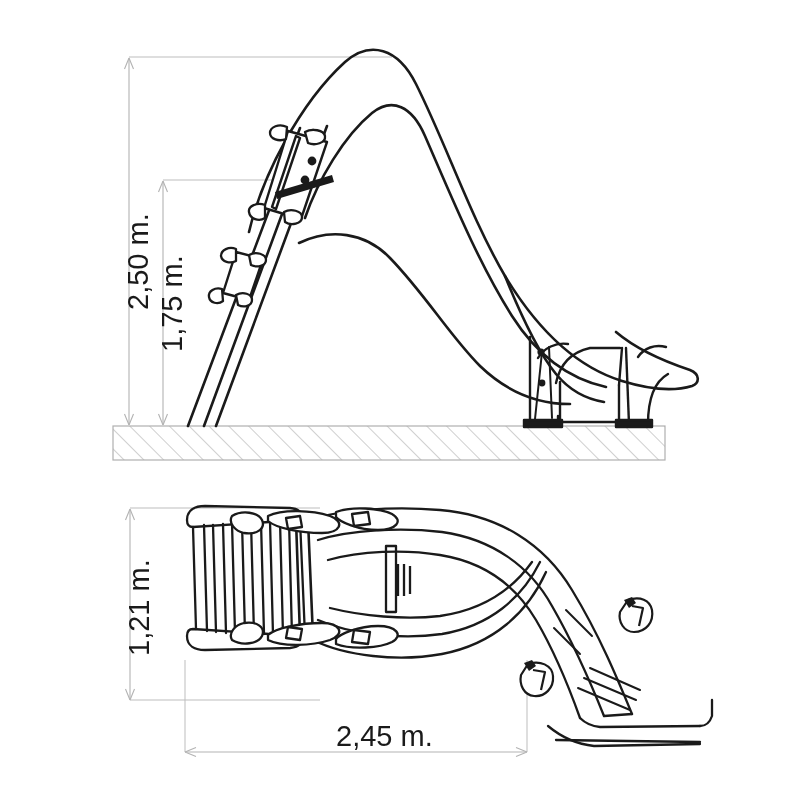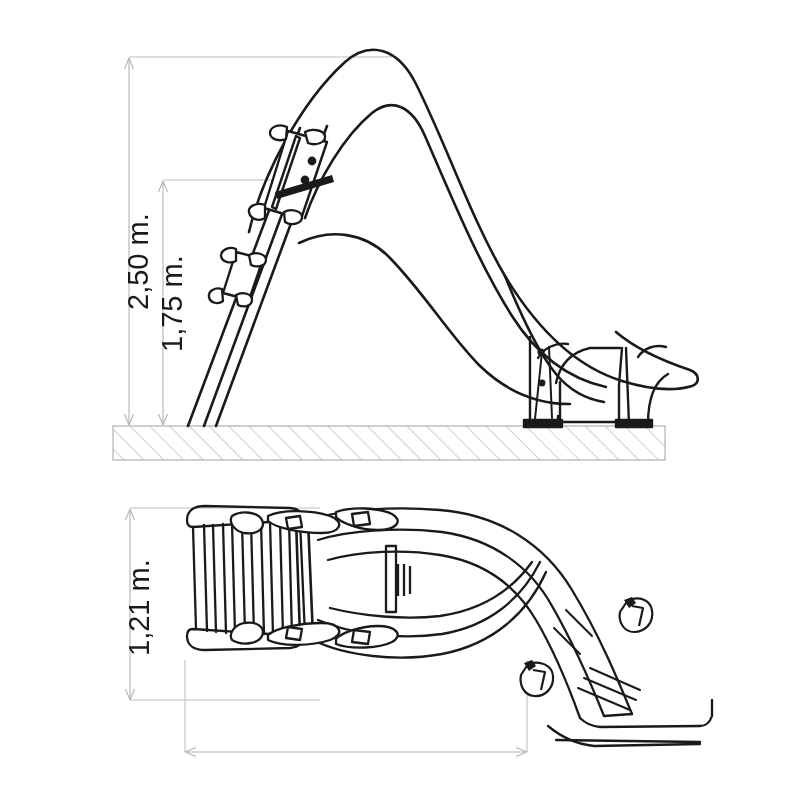--- a/index.html
+++ b/index.html
@@ -282,14 +282,15 @@
       </g>
     </g>
   </svg>
 
   <div class="dim-label rot" style="left: 124px; top: 310px;">2,50 m.</div>
 
   <div class="dim-label rot" style="left: 158px; top: 352px;">1,75 m.</div>
 
   <div class="dim-label rot" style="left: 125px; top: 656px;">1,21 m.</div>
 
+  <div class="dim-label" style="left: 336px; top: 722px;">2,45 m.</div>
 
 </div>
 
 </body></html>

